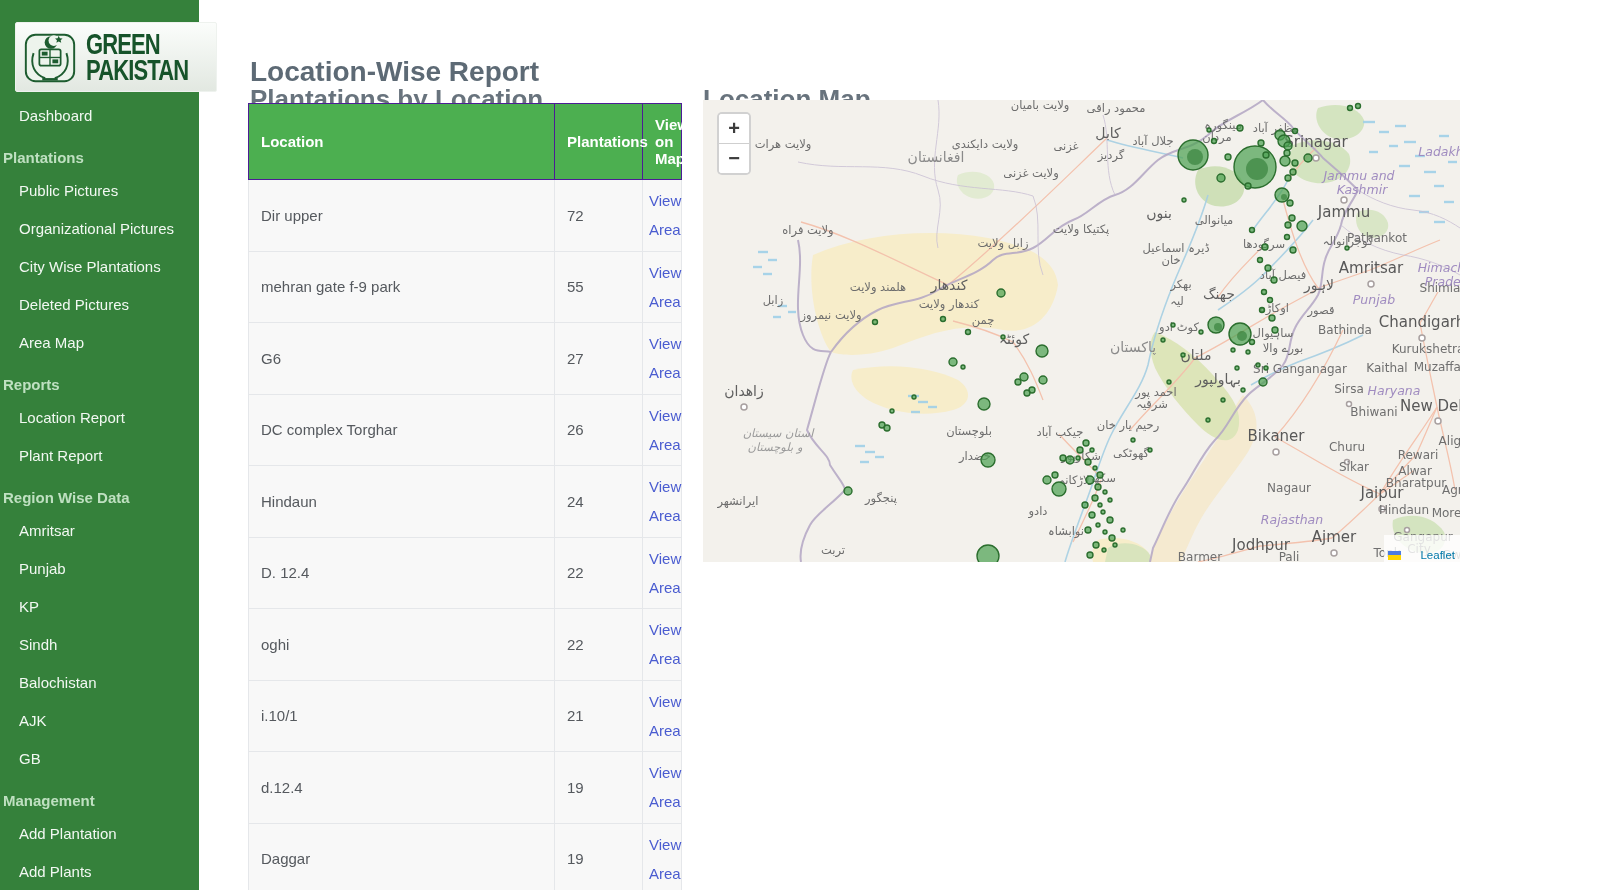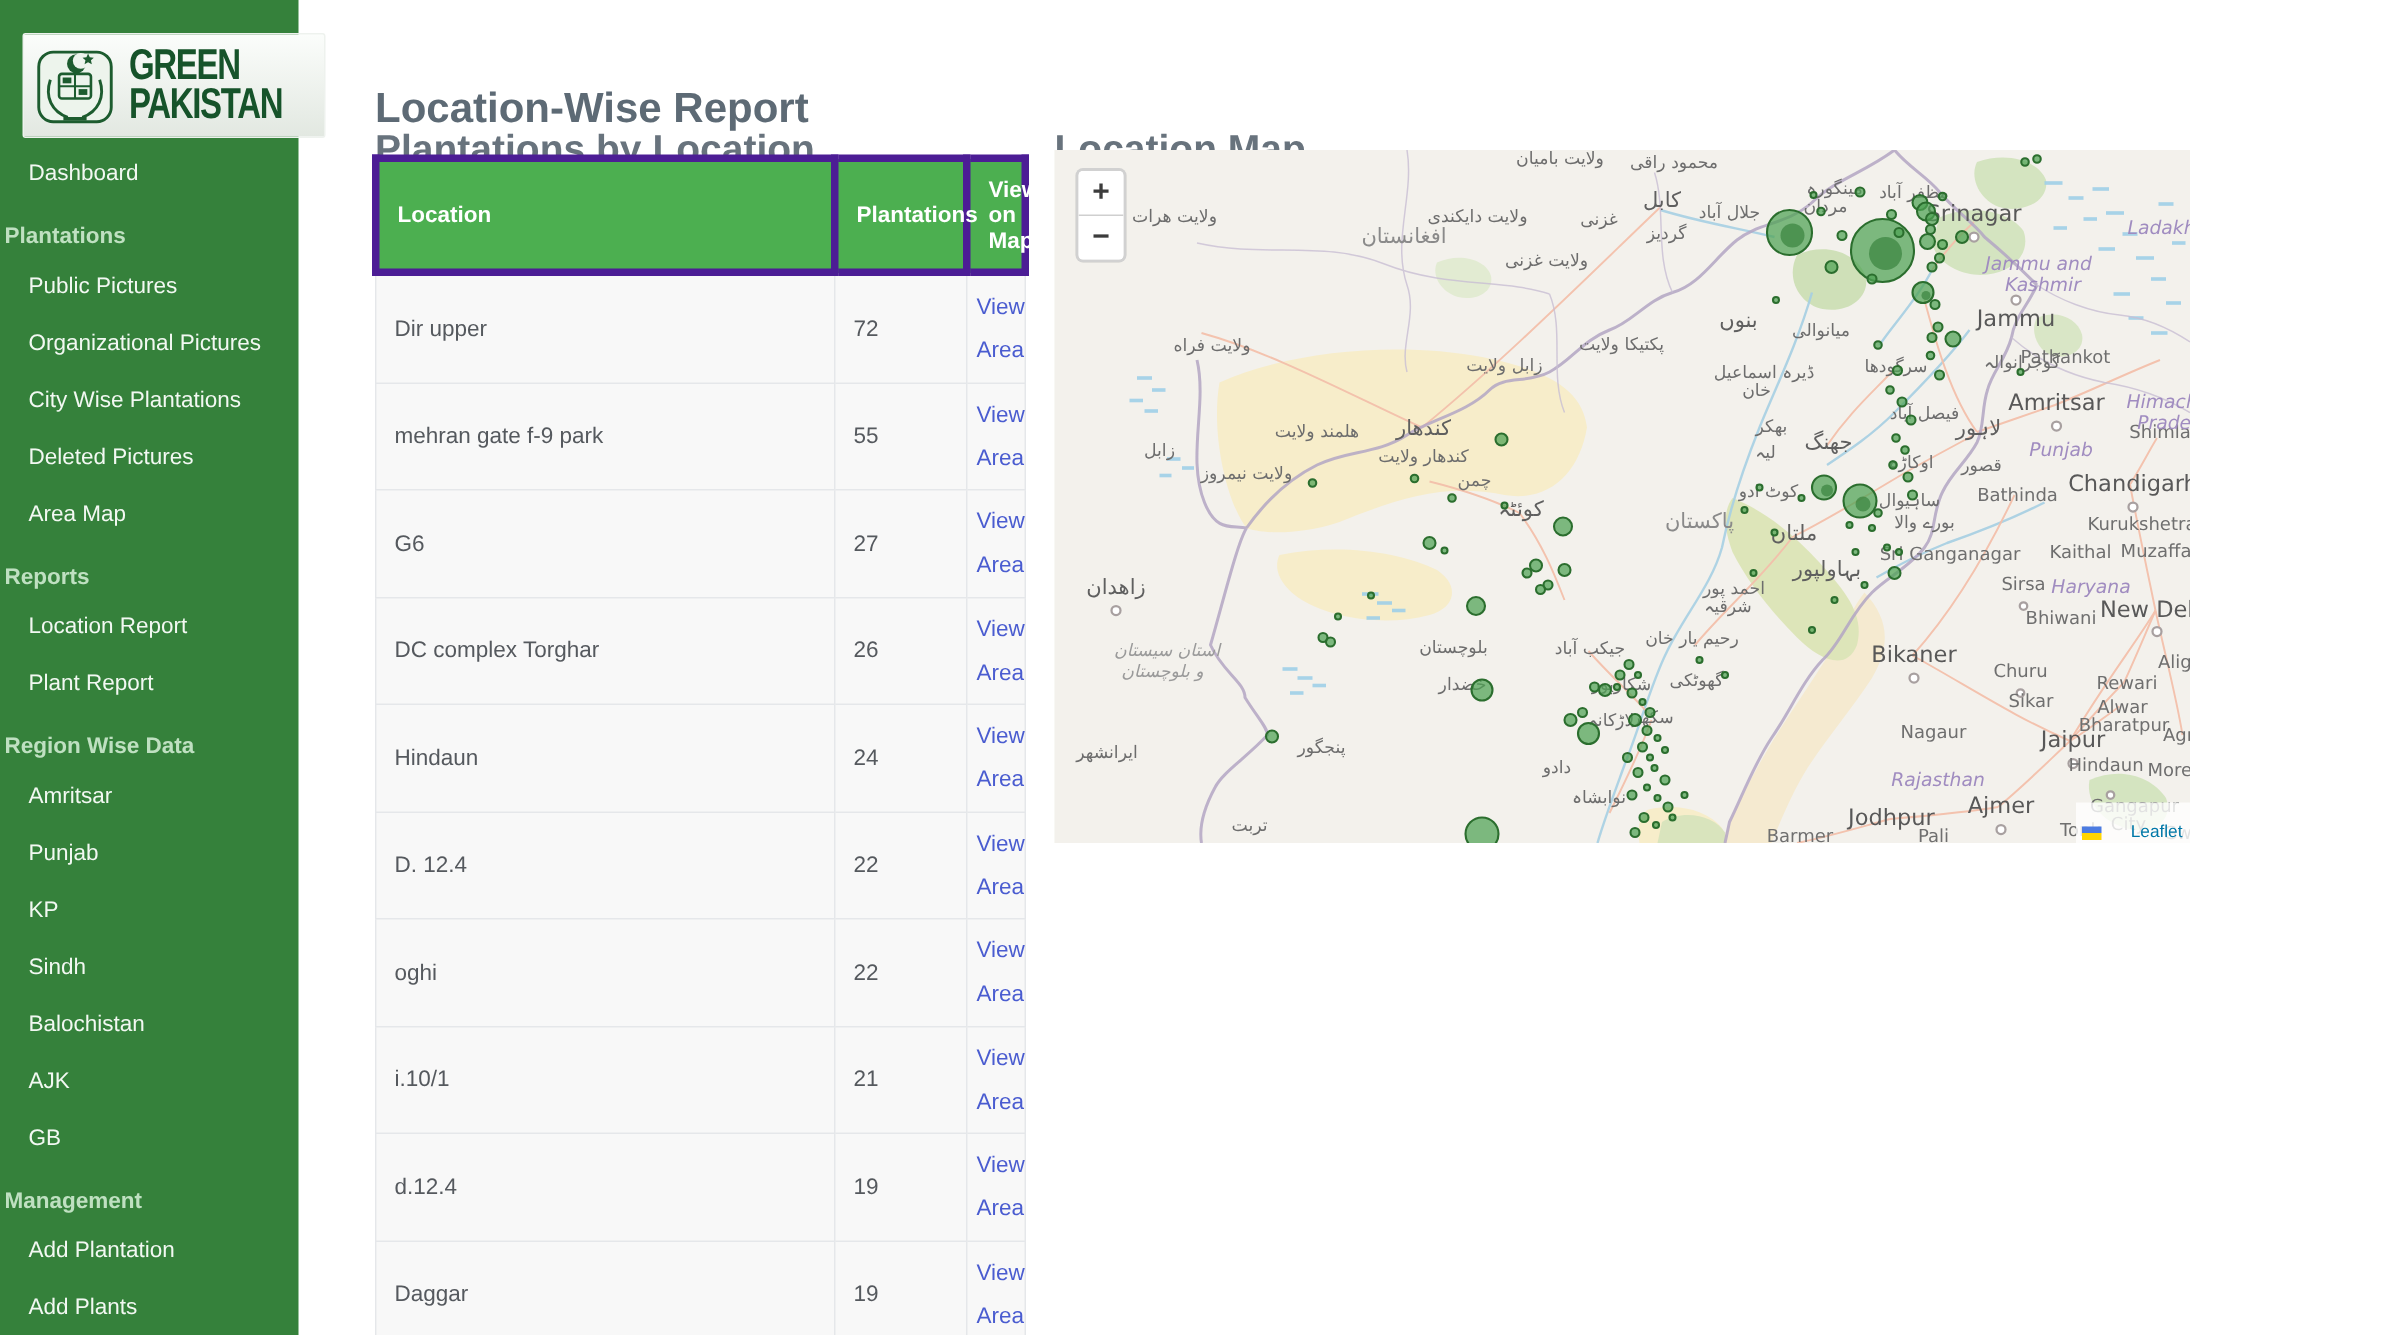--- a/index.html
+++ b/index.html
@@ -19,21 +19,21 @@
     font-weight:bold;color:#bfe0c1;white-space:nowrap;}
   
   .page-title{position:absolute;left:250px;top:16px;font-size:28px;color:#5d6a75;margin-top:40px;}
   .section-title{position:absolute;font-size:26px;color:#68737d;}
   #table-title{left:250px;top:62px;}
   #map-title{left:703px;top:62px;}
   
   .loc-table{position:absolute;left:248px;top:103px;width:433px;border-collapse:collapse;
     table-layout:fixed;font-size:15px;}
   .loc-table th{background:#4CAF50;color:#ffffff;font-weight:bold;text-align:left;
-    vertical-align:middle;padding:0 12px;border:5px solid #4c1d95;}
+    vertical-align:middle;padding:0 12px;border:1px solid #4c1d95;}
   .loc-table col.c-loc{width:306px;} .loc-table col.c-num{width:88px;} .loc-table col.c-view{width:39px;}
   .loc-table td{background:#f8f8f8;color:#55595e;border:1px solid #e5e7ea;
     padding:6px 12px;height:45px;vertical-align:middle;}
   .loc-table thead tr{height:76px;}
   .view-link{color:#4a5cd0;text-decoration:none;cursor:pointer;display:inline-block;line-height:1.95;}
   
   .map-wrap{position:absolute;left:703px;top:100px;width:757px;height:462px;background:#f3f1ec;
     overflow:hidden;cursor:grab;}
   .map-wrap svg{display:block;}
   .zoom-ctl{position:absolute;left:14px;top:12px;width:30px;border:2px solid rgba(0,0,0,0.18);

